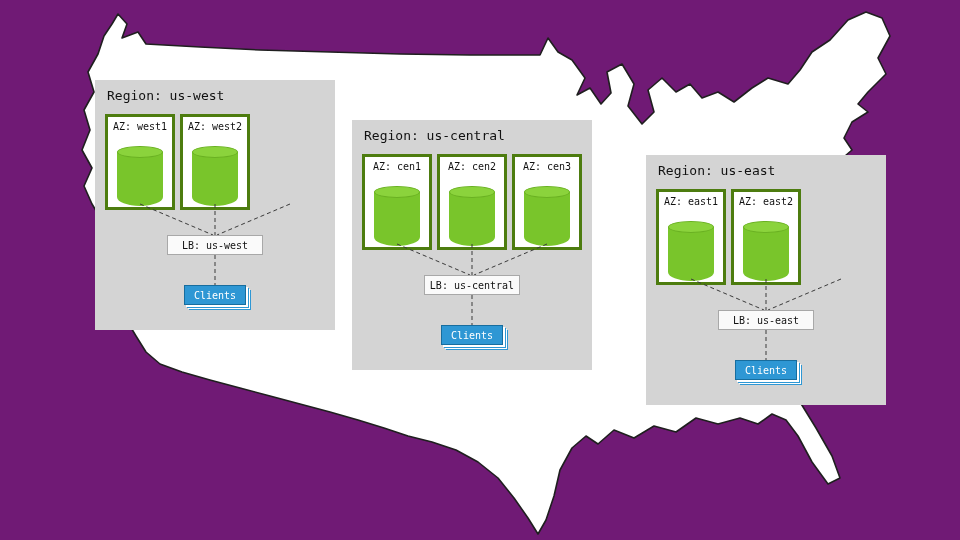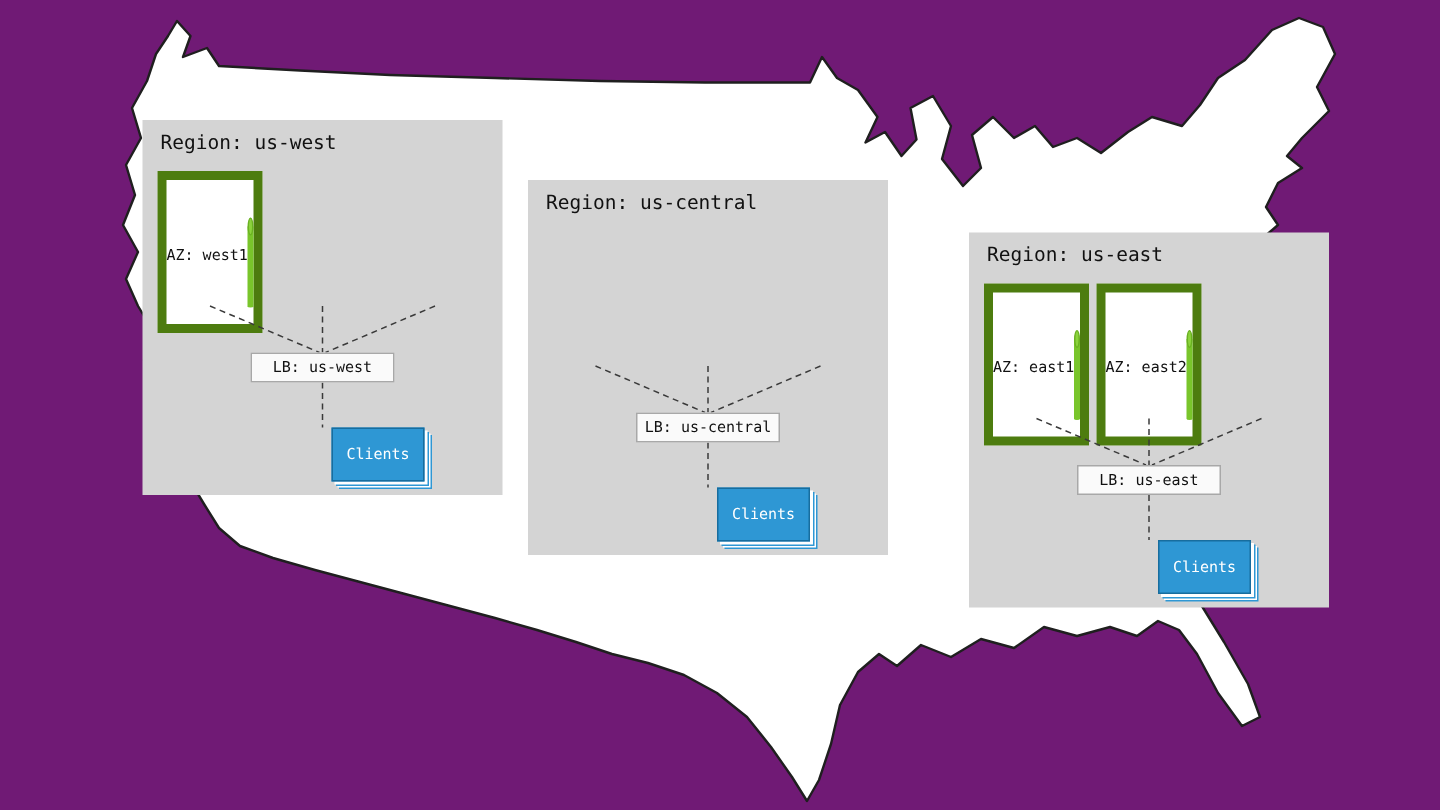--- a/index.html
+++ b/index.html
@@ -38,26 +38,26 @@
     font-size: 13px;
     white-space: nowrap;
   }
   .az-row {
     position: absolute;
     left: 10px; top: 34px;
     display: flex;
     gap: 5px;
   }
   .az {
-    width: 70px; height: 108px;
+    width: 70px; height: 96px;
     box-sizing: border-box;
     background: #ffffff;
-    border: 6px solid #4d7c0f;
-    display: flex;
-    flex-direction: row;
+    border: 3px solid #4d7c0f;
+    display: flex;
+    flex-direction: column;
     align-items: center;
   }
   .az-label {
     font-size: 10px;
     padding-top: 4px;
     white-space: nowrap;
   }
   .cylinder {
     position: relative;
     margin-top: 14px;
@@ -97,48 +97,54 @@
     border: 1px solid #a8a8a8;
     display: flex;
     align-items: center;
     justify-content: center;
     font-size: 10px;
     white-space: nowrap;
   }
   .clients {
     position: absolute;
     left: 89px; top: 205px;
-    width: 62px; height: 36px;
+    width: 62px; height: 20px;
     box-sizing: border-box;
     background: #2e97d4;
     border: 1px solid #176d9e;
     color: #ffffff;
     display: flex;
     align-items: center;
     justify-content: center;
     font-size: 10px;
     box-shadow: 2px 2px 0 0 #ffffff, 3px 3px 0 0 #2e97d4,
                 4px 4px 0 0 #ffffff, 5px 5px 0 0 #2e97d4;
-    margin-left: 37px;
   }
 </style>
 </head>
 <body>
 
 <div class="canvas">
 
   <svg class="map-svg" viewBox="0 0 960 540">
     <path d="M118,14 L127,24 L122,38 L138,32 L146,44 L200,47 L260,50 L330,52 L400,54 L470,55 L540,55 L548,38 L558,52 L572,60 L585,78 L577,95 L590,88 L601,104 L611,93 L607,72 L622,64 L634,84 L628,106 L642,124 L654,112 L648,90 L662,78 L676,92 L690,84 L702,98 L718,92 L734,102 L752,88 L768,78 L788,84 L800,70 L812,52 L830,40 L848,20 L866,12 L882,18 L890,36 L878,58 L886,74 L868,92 L858,104 L868,112 L852,122 L844,138 L852,150 L838,162 L846,176 L832,186 L842,198 L828,212 L838,226 L824,238 L836,252 L848,268 L838,288 L820,310 L806,336 L796,362 L790,386 L800,402 L816,428 L832,456 L840,478 L828,484 L812,462 L798,436 L786,420 L772,414 L758,424 L740,418 L718,424 L696,418 L676,432 L654,426 L634,438 L614,430 L598,444 L586,436 L572,448 L560,470 L554,496 L546,520 L538,534 L528,518 L514,498 L498,478 L478,462 L456,450 L432,442 L408,436 L384,428 L358,420 L330,412 L300,404 L270,396 L240,388 L210,380 L182,372 L160,364 L146,352 L136,336 L124,316 L112,292 L102,266 L96,240 L104,224 L92,204 L84,186 L92,168 L82,150 L90,130 L84,110 L94,92 L88,72 L98,54 L104,36 L112,24 Z"></path>
   </svg>
 
   <div class="region region--west">
     <div class="region-title">Region: us-west</div>
     <div class="az-row">
       <div class="az">
         <div class="az-label">AZ: west1</div>
+        <div class="cylinder">
+          <div class="cyl-body"></div>
+          <div class="cyl-top"></div>
+        </div>
+      </div>
+      <div class="az">
+        <div class="az-label">AZ: west2</div>
         <div class="cylinder">
           <div class="cyl-body"></div>
           <div class="cyl-top"></div>
         </div>
       </div>
     </div>
     <svg class="connectors" width="240" height="250" viewBox="0 0 240 250">
       <line x1="45" y1="124" x2="118" y2="155"></line>
       <line x1="120" y1="124" x2="120" y2="155"></line>
       <line x1="195" y1="124" x2="122" y2="155"></line>
@@ -147,20 +153,43 @@
     <div class="lb">
       <span>LB: us-west</span>
     </div>
     <div class="clients">
       <span>Clients</span>
     </div>
   </div>
 
   <div class="region region--central">
     <div class="region-title">Region: us-central</div>
+    <div class="az-row">
+      <div class="az">
+        <div class="az-label">AZ: cen1</div>
+        <div class="cylinder">
+          <div class="cyl-body"></div>
+          <div class="cyl-top"></div>
+        </div>
+      </div>
+      <div class="az">
+        <div class="az-label">AZ: cen2</div>
+        <div class="cylinder">
+          <div class="cyl-body"></div>
+          <div class="cyl-top"></div>
+        </div>
+      </div>
+      <div class="az">
+        <div class="az-label">AZ: cen3</div>
+        <div class="cylinder">
+          <div class="cyl-body"></div>
+          <div class="cyl-top"></div>
+        </div>
+      </div>
+    </div>
     <svg class="connectors" width="240" height="250" viewBox="0 0 240 250">
       <line x1="45" y1="124" x2="118" y2="155"></line>
       <line x1="120" y1="124" x2="120" y2="155"></line>
       <line x1="195" y1="124" x2="122" y2="155"></line>
       <line x1="120" y1="175" x2="120" y2="205"></line>
     </svg>
     <div class="lb">
       <span>LB: us-central</span>
     </div>
     <div class="clients">

